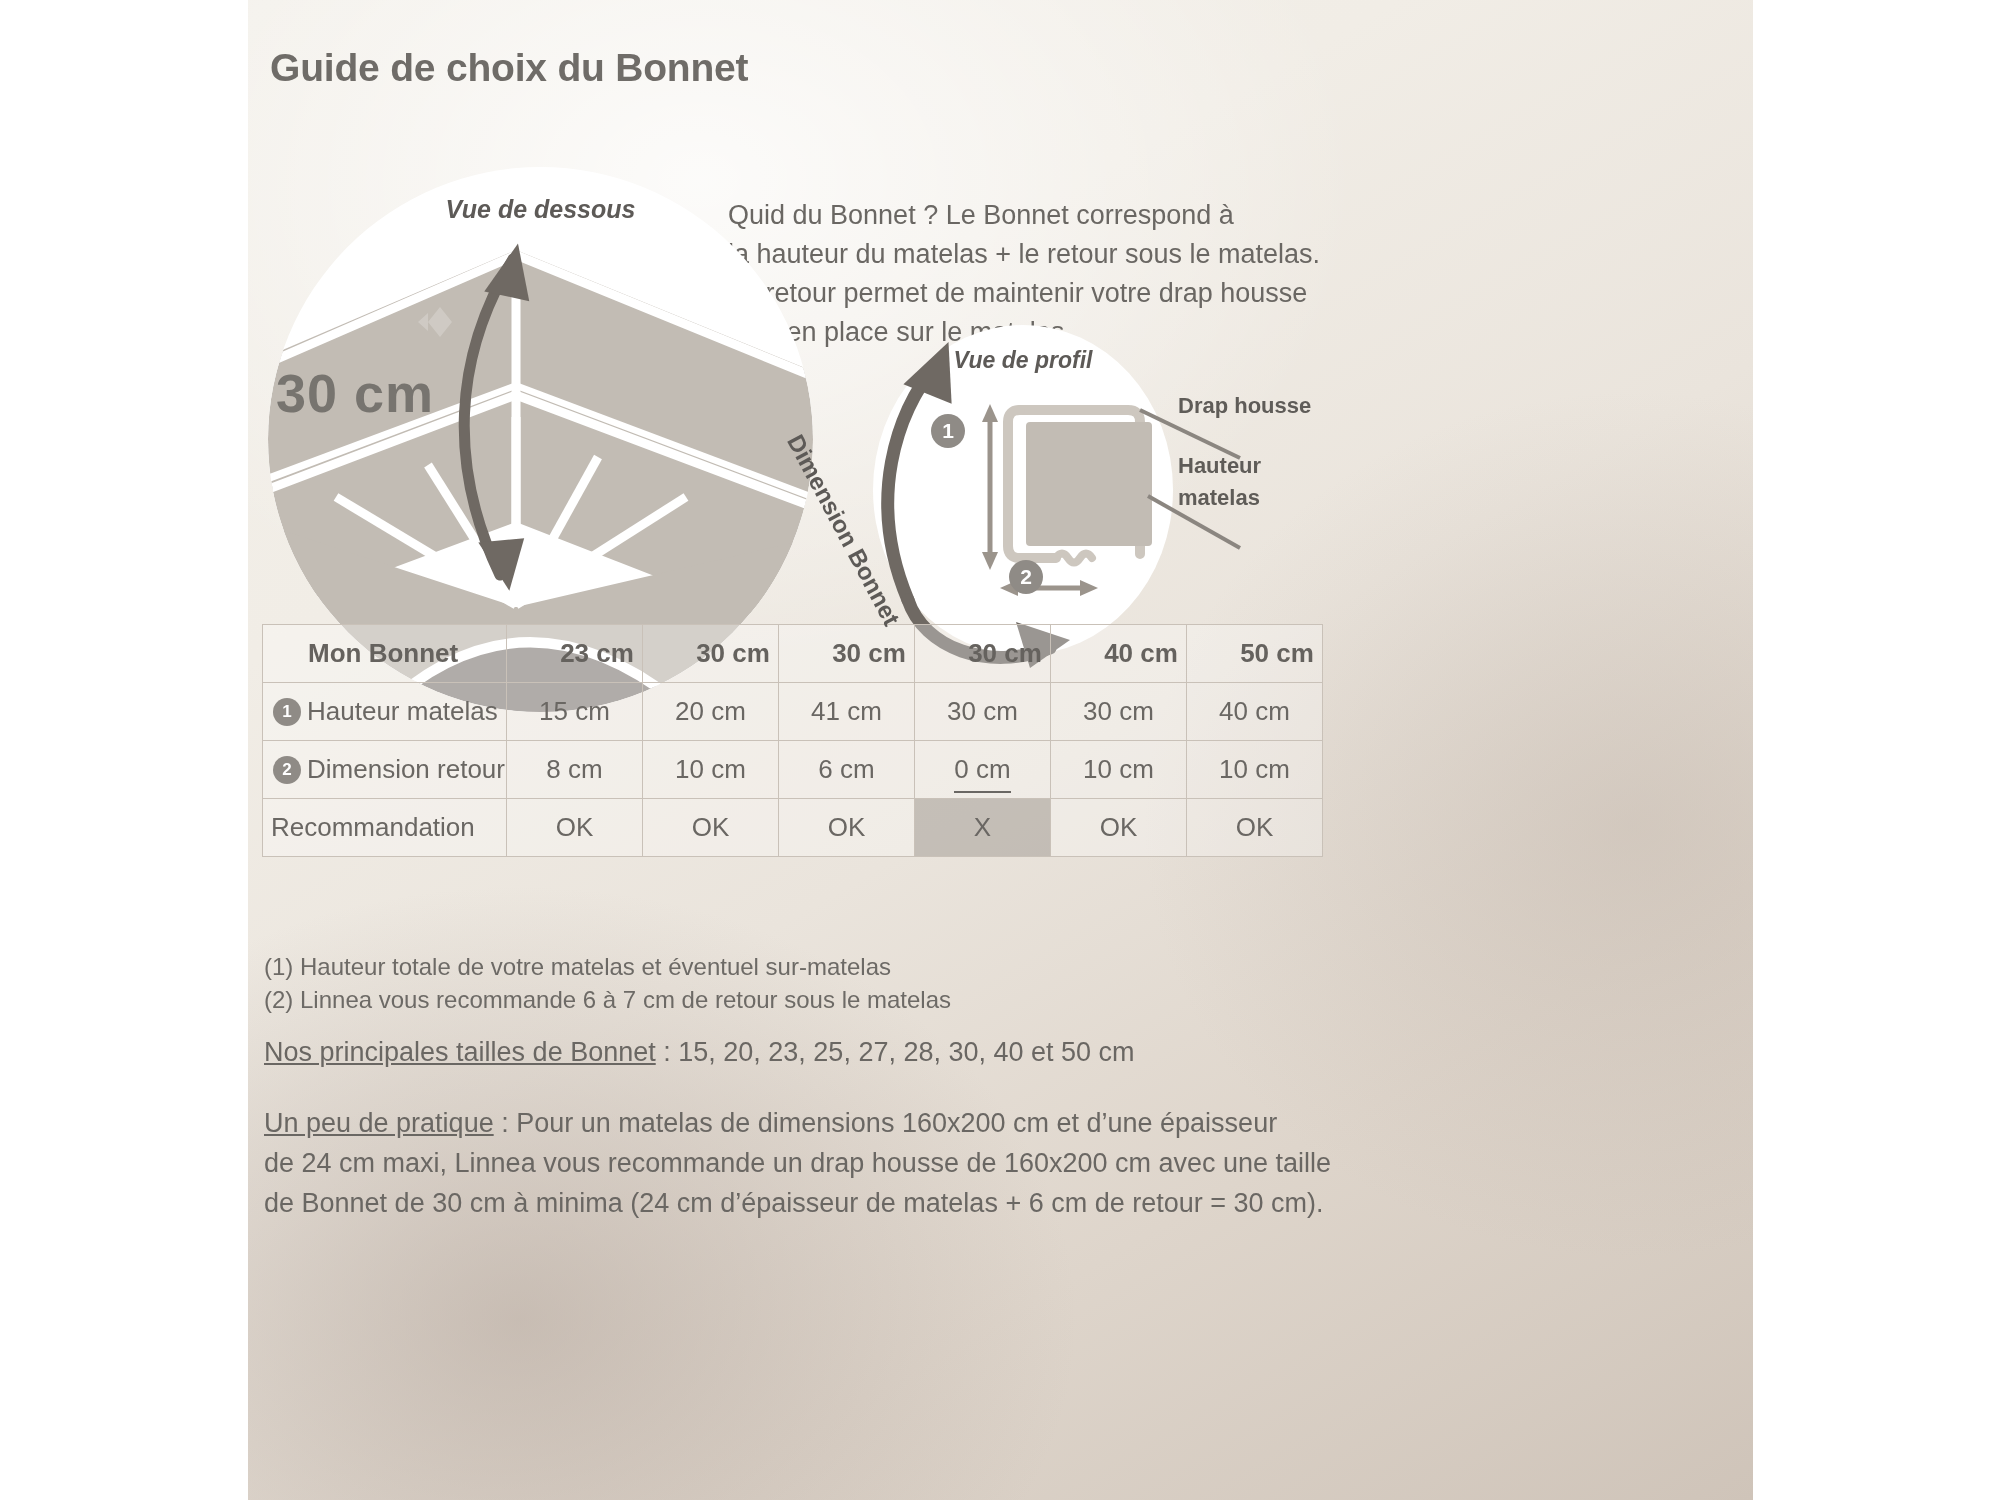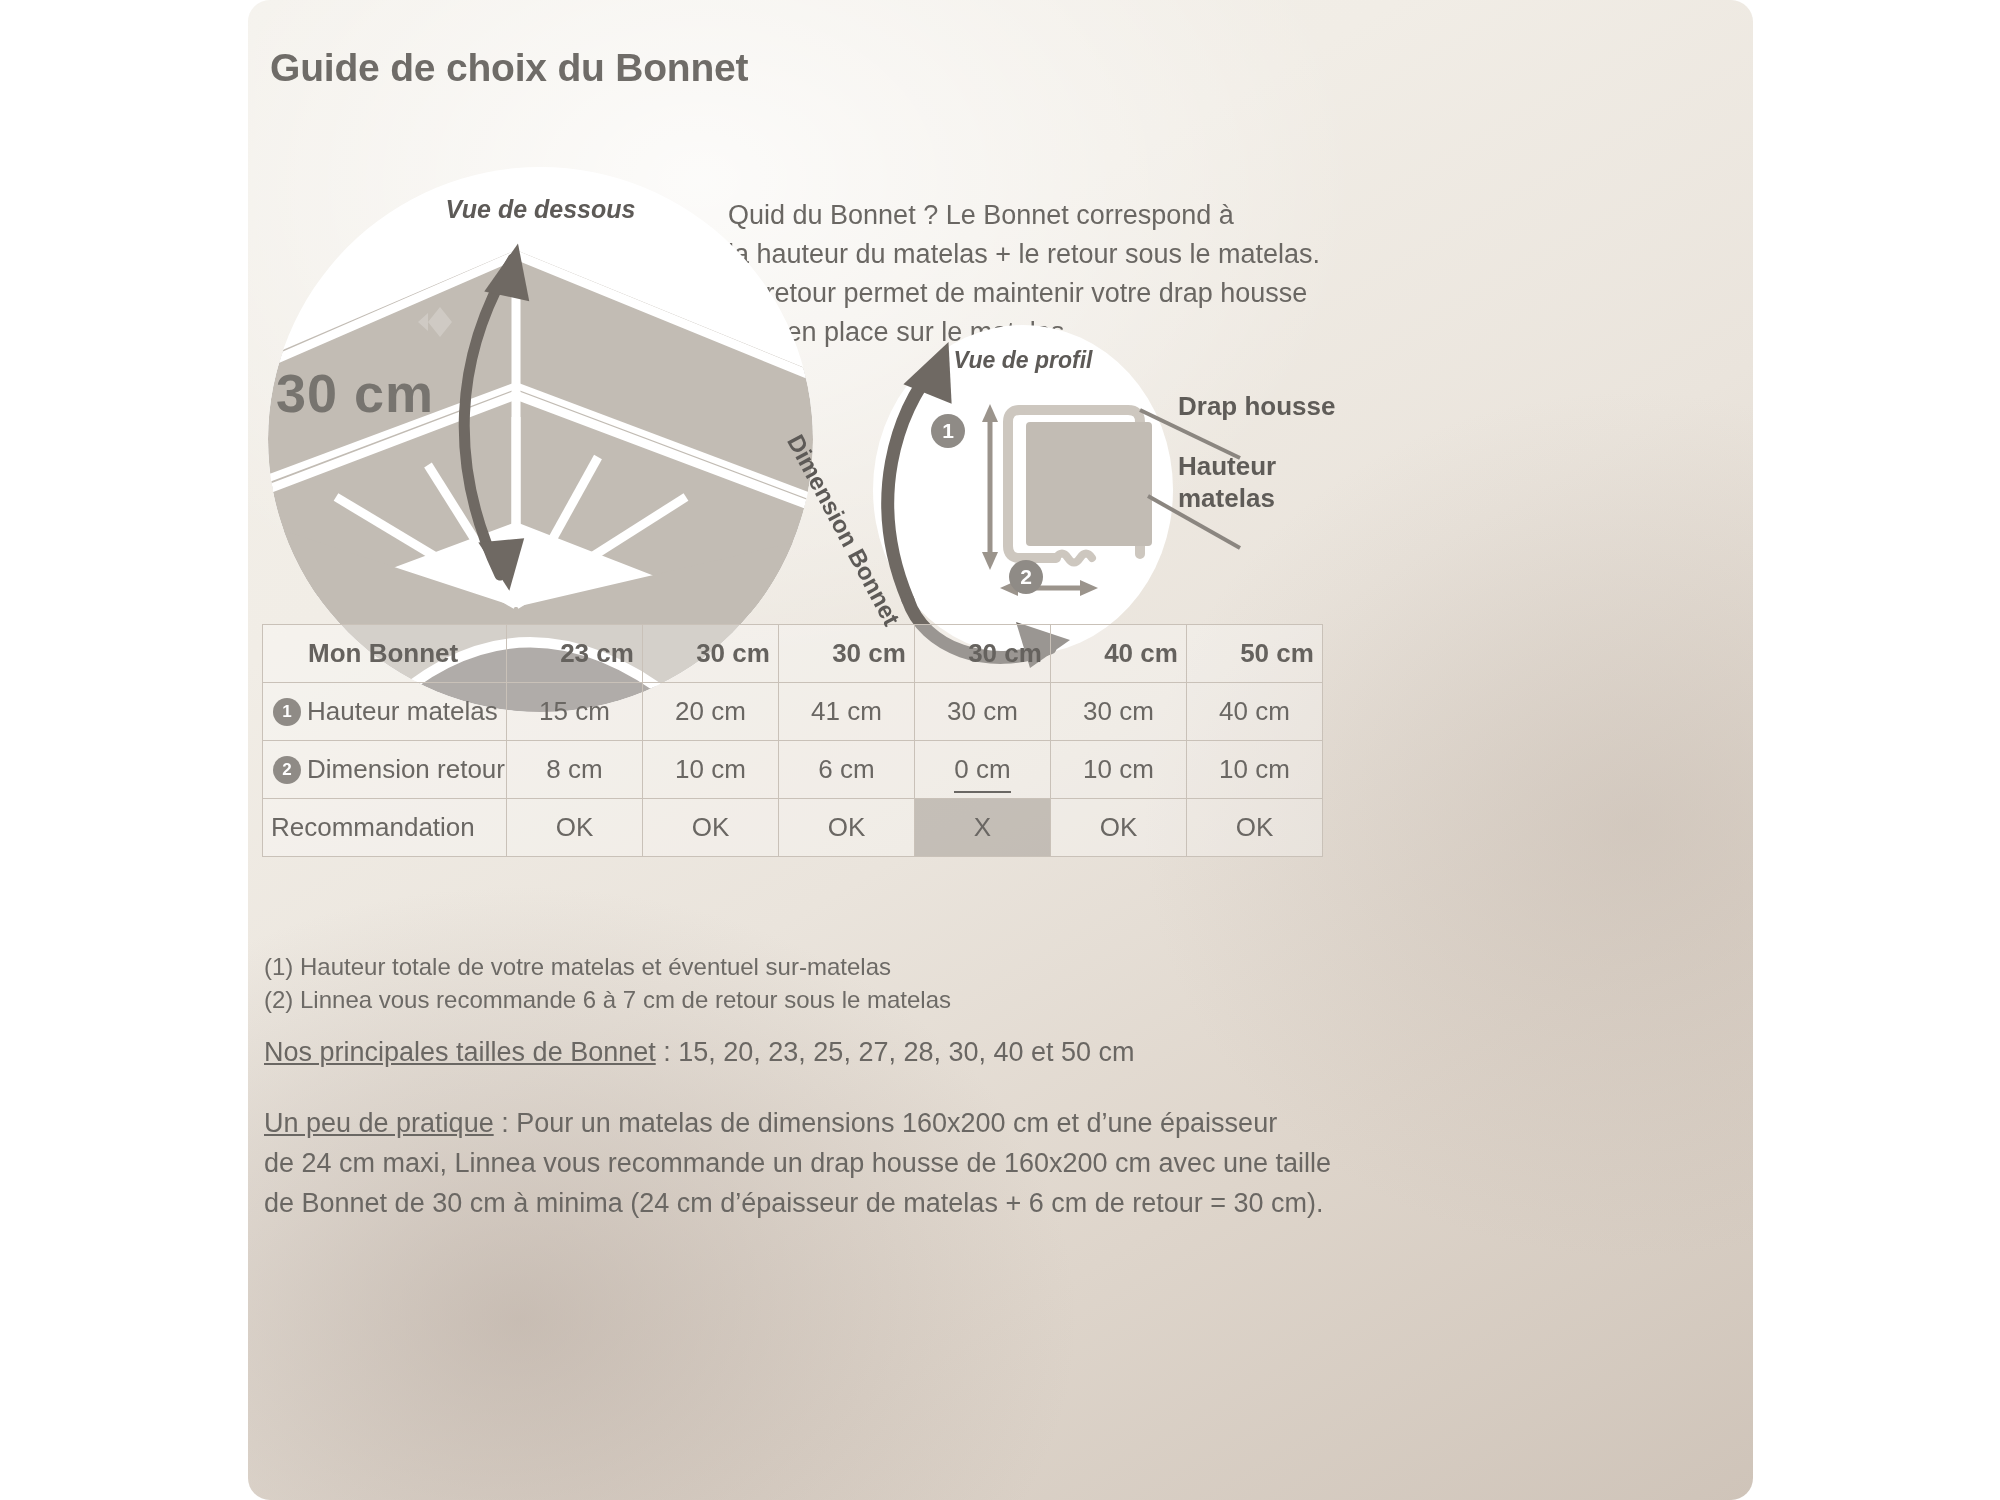--- a/index.html
+++ b/index.html
@@ -26,21 +26,20 @@
     position: absolute;
     left: 248px;
     top: 0px;
     width: 1505px;
     height: 1500px;
     background:
       radial-gradient(ellipse 900px 700px at 18% 88%, rgba(176,162,152,0.55) 0%, rgba(176,162,152,0.0) 62%),
       radial-gradient(ellipse 700px 620px at 92% 55%, rgba(186,173,162,0.38) 0%, rgba(186,173,162,0.0) 70%),
       linear-gradient(150deg, #f3f0ea 0%, #f1ede6 28%, #eae4dc 52%, #ded5cb 74%, #cfc4b9 100%);
     overflow: hidden;
-    border-radius: 22px;
   }
   
   #panel::before {
     content: "";
     position: absolute;
     inset: 0;
     background: radial-gradient(ellipse 1100px 800px at 30% 12%, rgba(255,255,255,0.78) 0%, rgba(255,255,255,0.0) 60%);
     pointer-events: none;
   }
 
@@ -162,21 +161,21 @@
     font-size: 21px;
     font-weight: bold;
     display: flex; align-items: center; justify-content: center;
     z-index: 9;
   }
   #b1 { left: 683px; top: 414px; }
   #b2 { left: 761px; top: 560px; }
 
   .calloutTxt {
     position: absolute;
-    font-size: 26px;
+    font-size: 22px;
     font-weight: bold;
     color: #5f5c58;
     line-height: 32px;
     z-index: 9;
     white-space: nowrap;
   }
   #callout1 { left: 930px; top: 390px; }
   #callout2 { left: 930px; top: 450px; }
 
   

